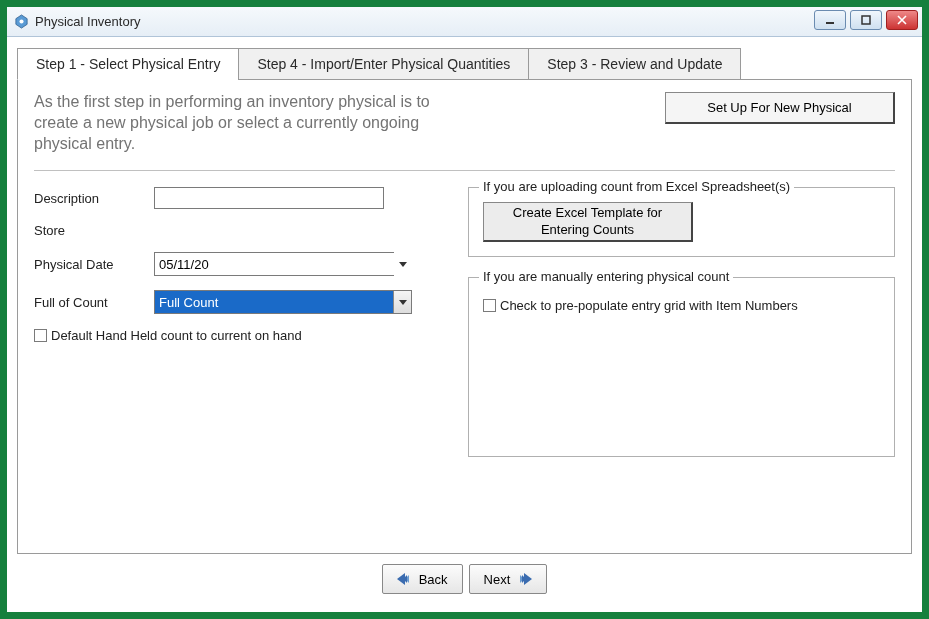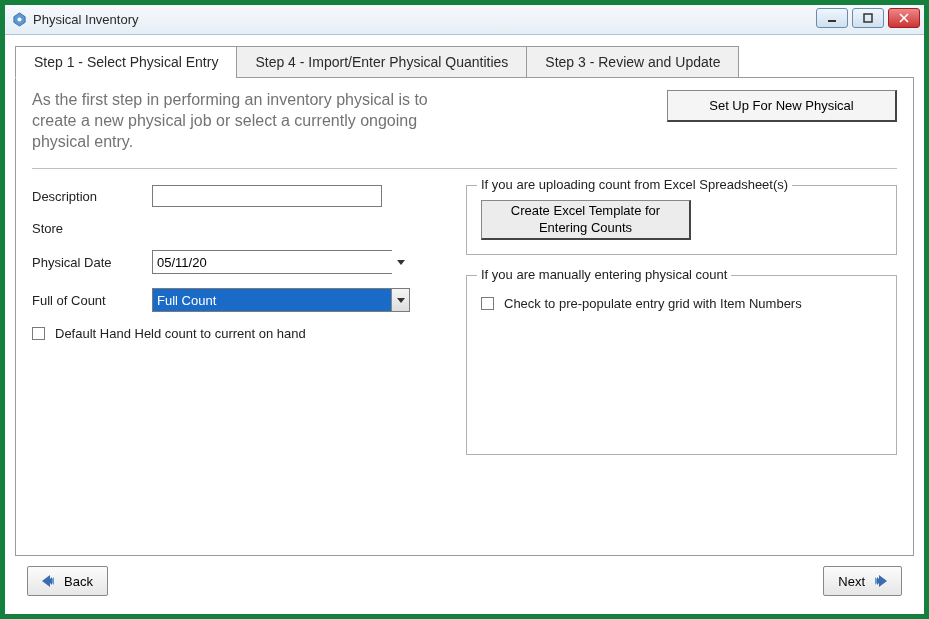--- a/index.html
+++ b/index.html
@@ -1,21 +1,21 @@
 <!DOCTYPE html>
 <html><head>
   <meta charset="utf-8">
   <style>
     * { box-sizing: border-box; margin: 0; padding: 0; }
     body { font-family: Tahoma, Arial, sans-serif; font-size: 12px; background: #fff; }
     
     .window {
       width: 929px;
       height: 619px;
-      border: 5px solid #15803d;
+      border: 7px solid #15803d;
       background: #fff;
       position: relative;
       display: flex;
       flex-direction: column;
     }
     
     .titlebar {
       background: linear-gradient(to bottom, #f5f9fc, #e6eef6);
       border-bottom: 1px solid #b0c4d8;
       height: 30px;
@@ -186,21 +186,21 @@
       background: linear-gradient(to bottom, #f5f5f5, #ddd);
       display: flex;
       align-items: center;
       justify-content: center;
       cursor: pointer;
     }
     
     .checkbox-row {
       display: flex;
       align-items: center;
-      gap: 10px;
+      gap: 4px;
       margin-top: 6px;
     }
     .chk {
       width: 13px;
       height: 13px;
       border: 1px solid #7a7a7a;
       background: #fff;
       cursor: pointer;
     }
     .chk-label {
@@ -239,21 +239,21 @@
       display: flex;
       align-items: center;
       justify-content: center;
       text-align: center;
       line-height: 1.3;
       padding: 4px;
     }
     
     .footer-buttons {
       display: flex;
-      justify-content: space-between;
+      justify-content: center;
       gap: 6px;
       padding: 10px 12px;
     }
     .nav-btn {
       height: 30px;
       padding: 0 14px;
       border: 1px solid #888;
       background: linear-gradient(to bottom, #fcfcfc, #e6e6e6);
       font-size: 13px;
       cursor: pointer;

